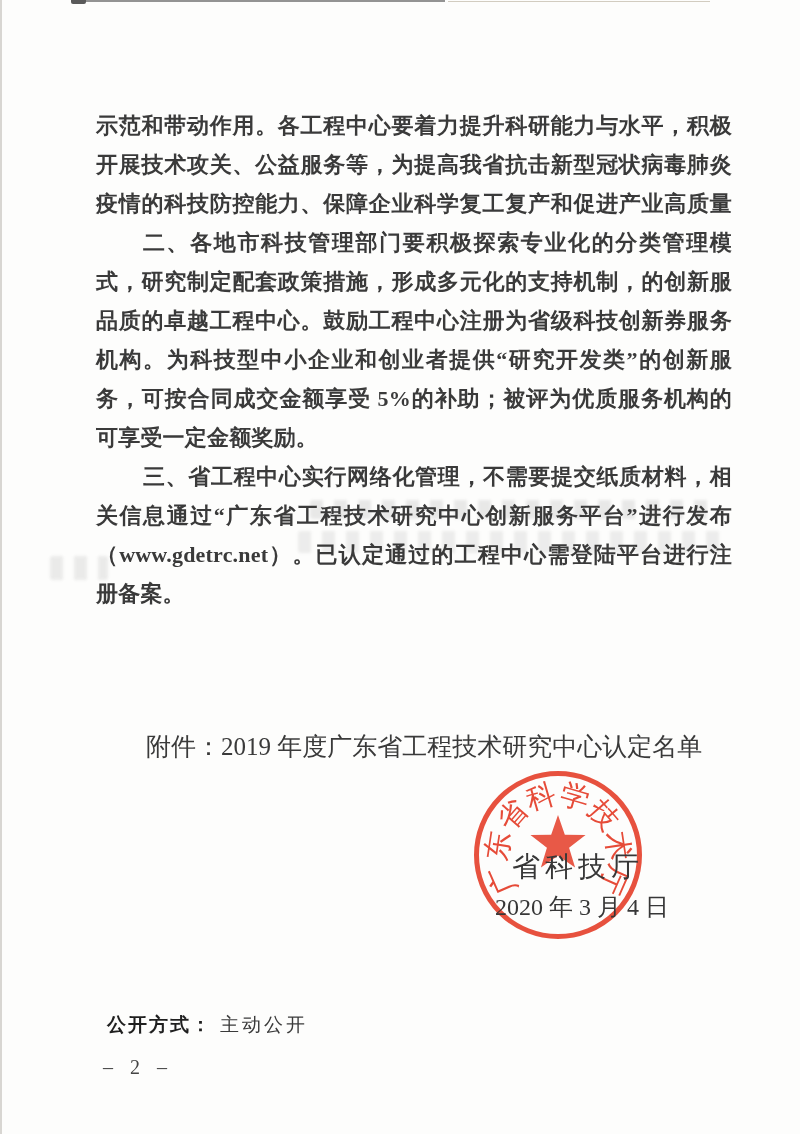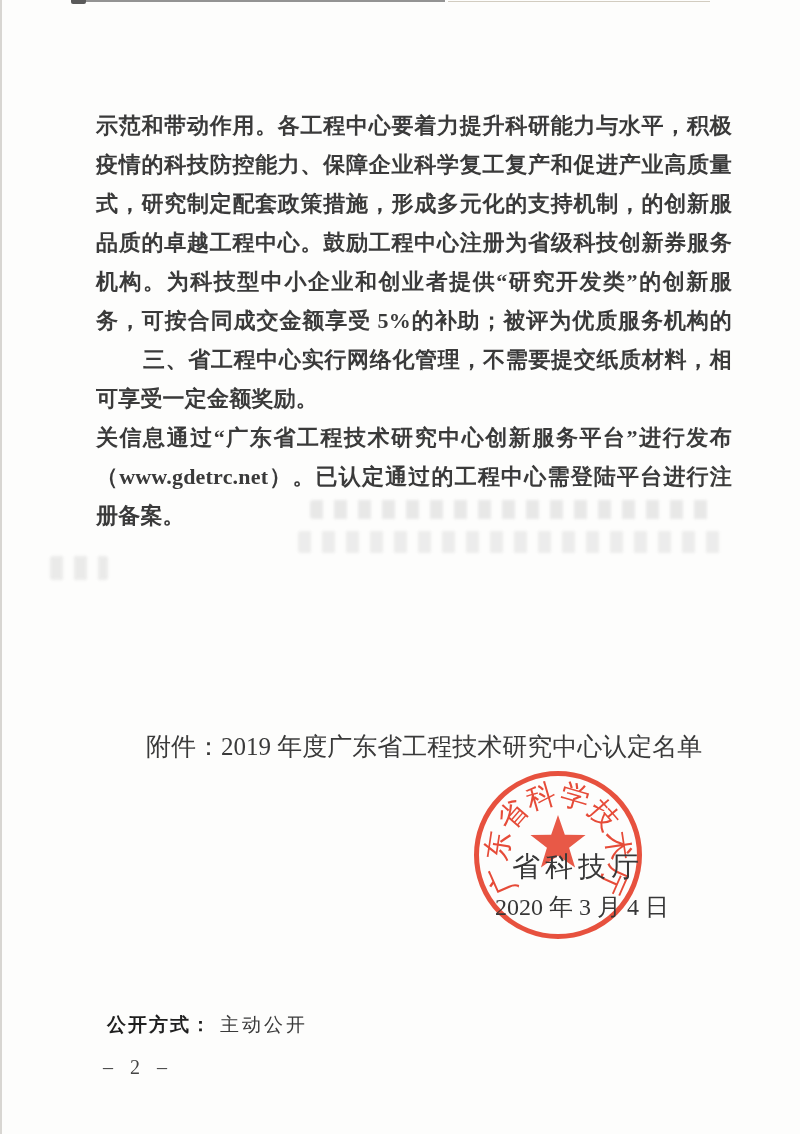--- a/index.html
+++ b/index.html
@@ -72,27 +72,29 @@
   <div class="edge-top-dark"></div>
   <div class="edge-top-blob"></div>
   <div class="edge-top-light"></div>
 
   <div class="ghost g1"></div>
   <div class="ghost g2"></div>
   <div class="ghost g3"></div>
 
   <div class="doc-lines">
       <div class="line fill">示范和带动作用。各工程中心要着力提升科研能力与水平，积极</div>
+      <div class="line fill">开展技术攻关、公益服务等，为提高我省抗击新型冠状病毒肺炎</div>
       <div class="line fill">疫情的科技防控能力、保障企业科学复工复产和促进产业高质量</div>
+      <div class="line fill indent">二、各地市科技管理部门要积极探索专业化的分类管理模</div>
       <div class="line fill">式，研究制定配套政策措施，形成多元化的支持机制，的创新服</div>
       <div class="line fill">品质的卓越工程中心。鼓励工程中心注册为省级科技创新券服务</div>
       <div class="line fill">机构。为科技型中小企业和创业者提供“研究开发类”的创新服</div>
       <div class="line fill">务，可按合同成交金额享受 5%的补助；被评为优质服务机构的</div>
+      <div class="line">可享受一定金额奖励。</div>
       <div class="line fill indent">三、省工程中心实行网络化管理，不需要提交纸质材料，相</div>
-      <div class="line">可享受一定金额奖励。</div>
       <div class="line fill">关信息通过“广东省工程技术研究中心创新服务平台”进行发布</div>
       <div class="line fill">（www.gdetrc.net）。已认定通过的工程中心需登陆平台进行注</div>
       <div class="line">册备案。</div>
     </div>
 
   <div class="attachment">附件：2019 年度广东省工程技术研究中心认定名单</div>
 
   <div class="seal">
     <div class="seal-ring"></div>
     <span class="seal-char a0">广</span>

